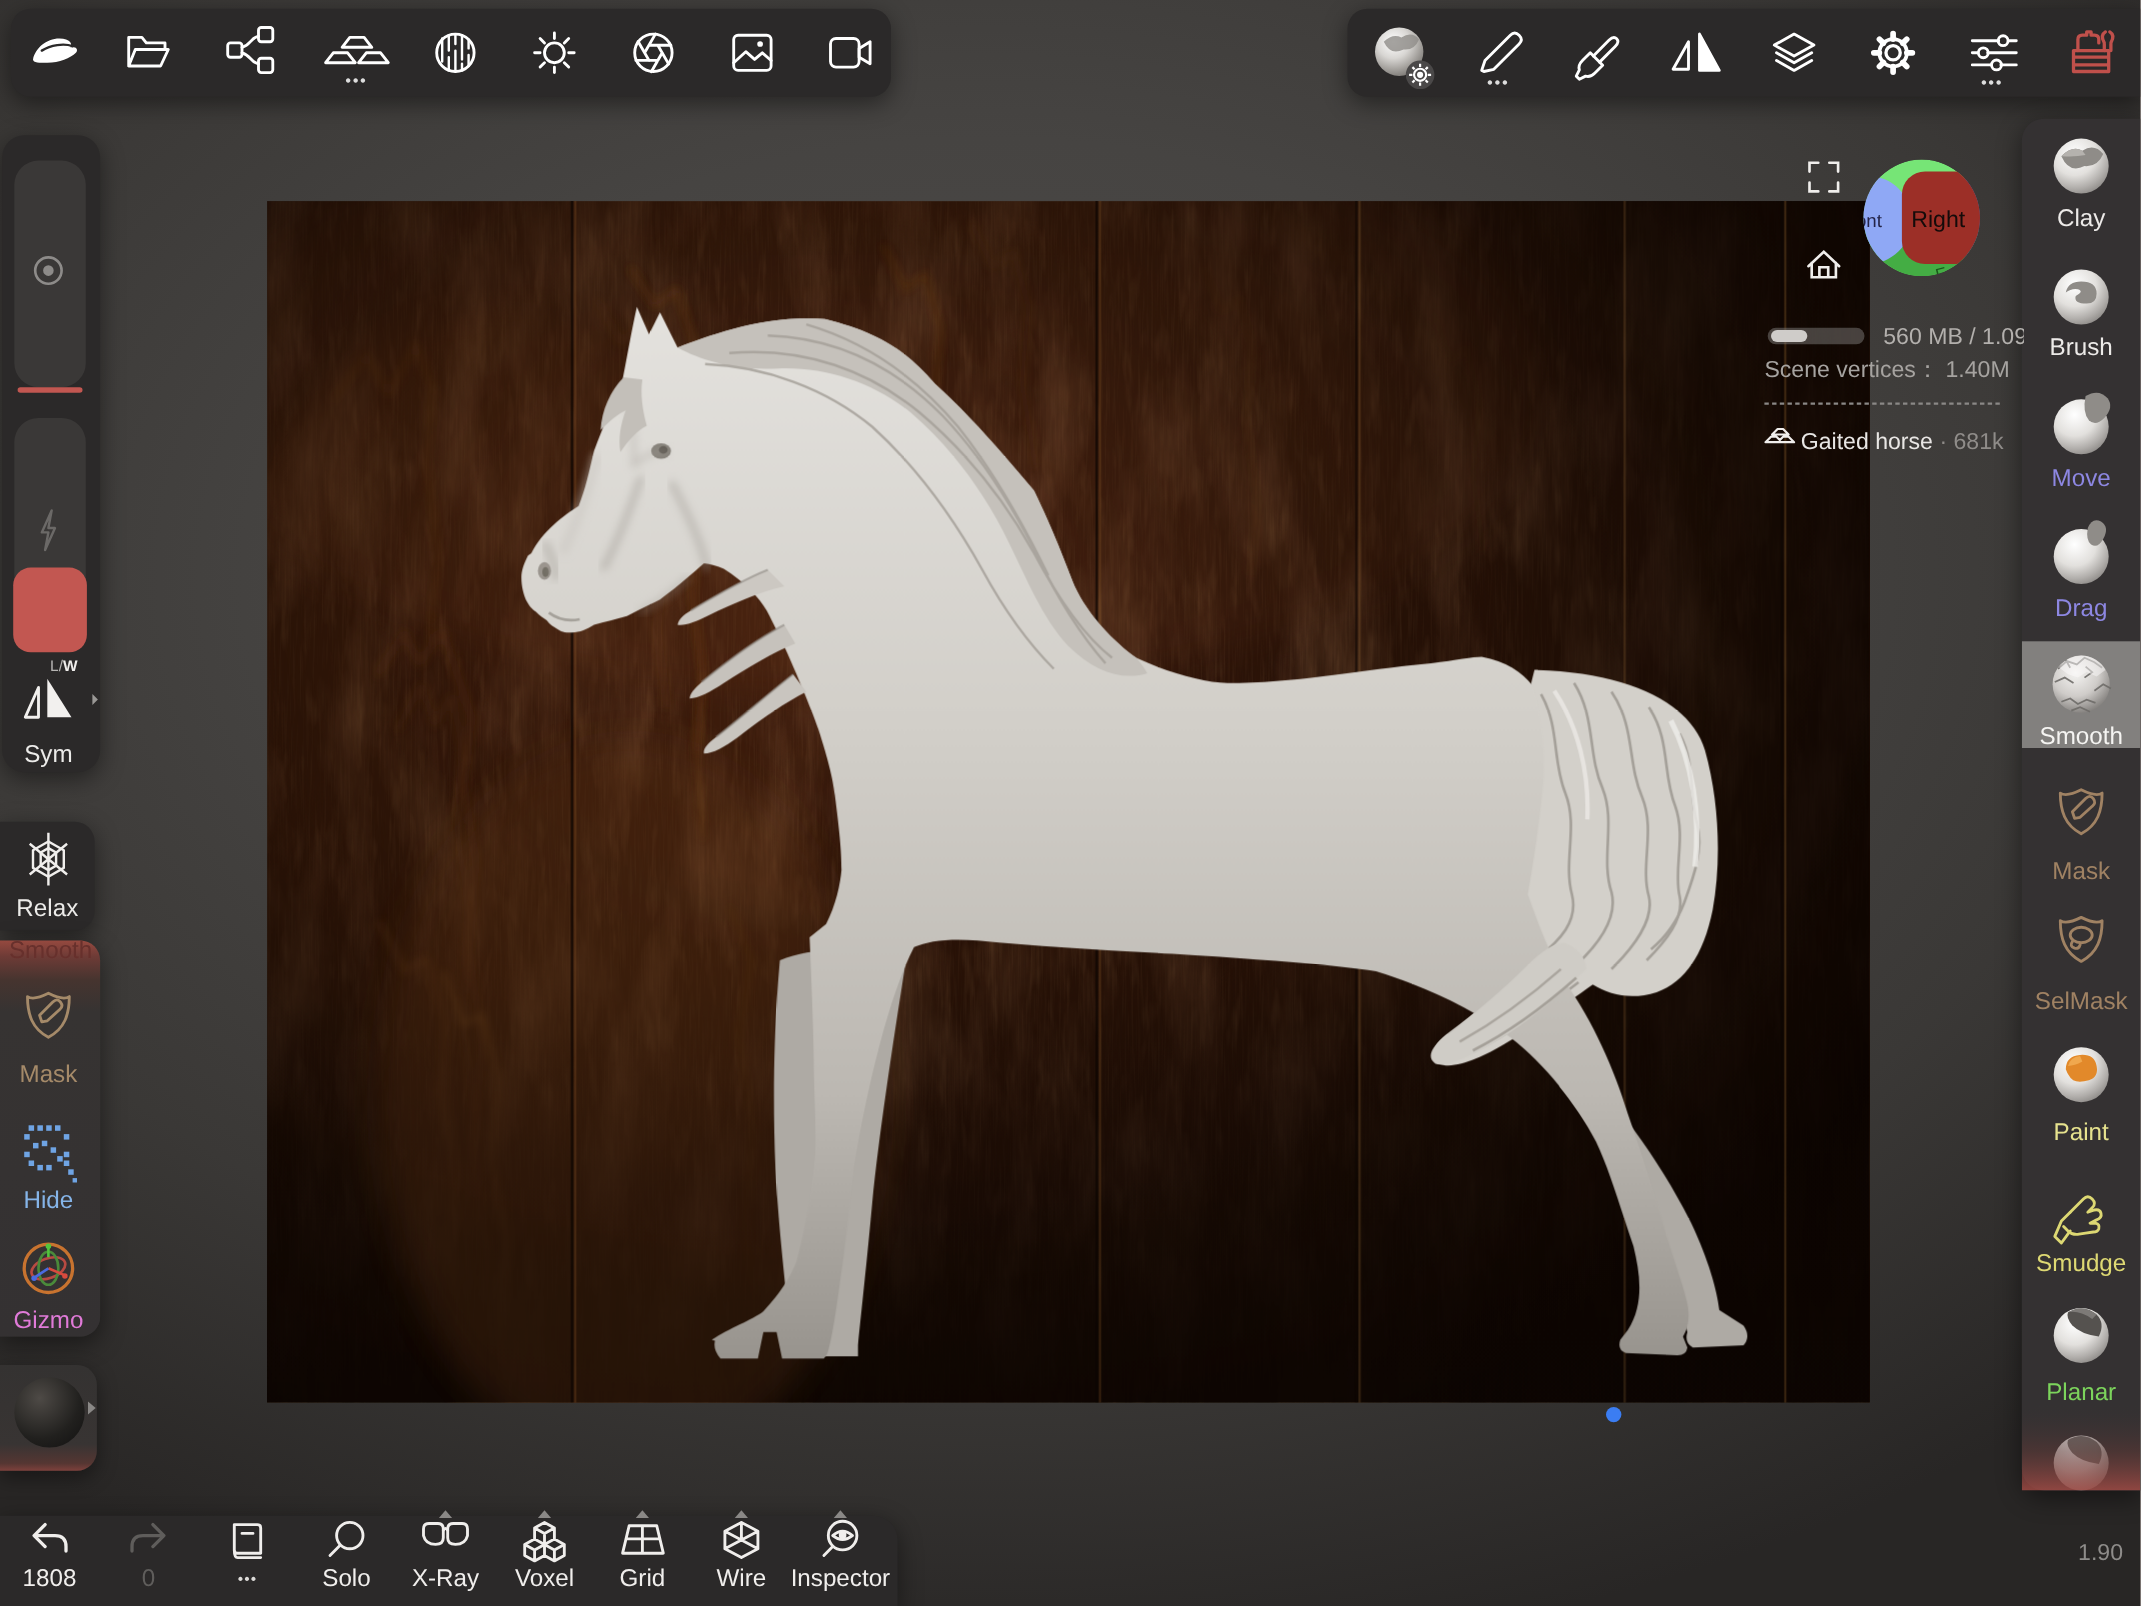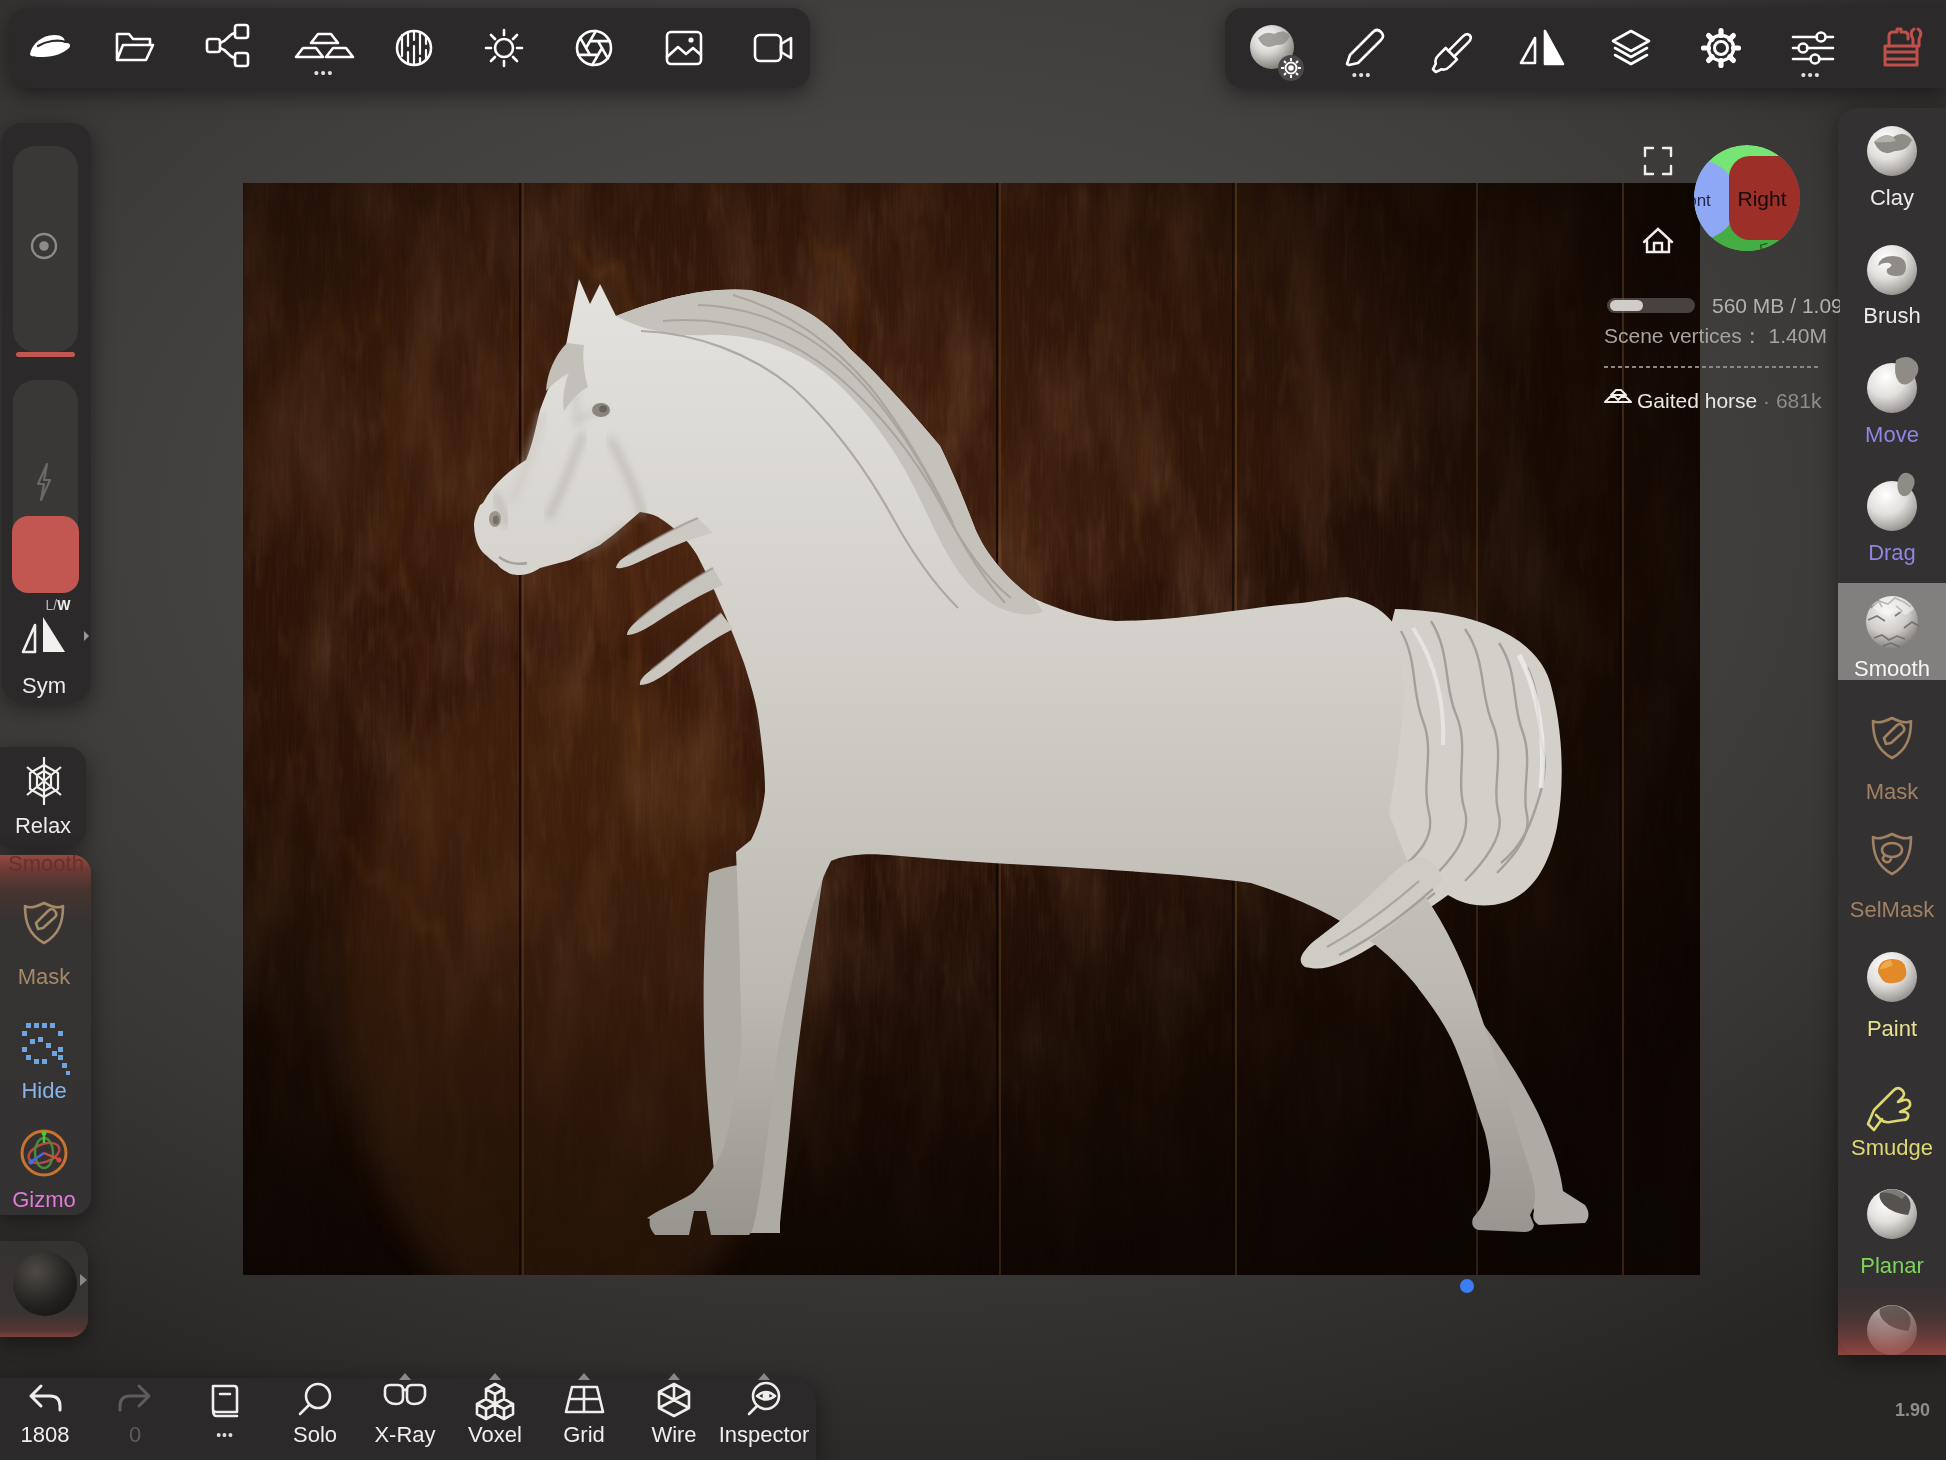--- a/index.html
+++ b/index.html
@@ -555,14 +555,14 @@
 <rect x="20" y="170" width="33" height="11" rx="5.5" fill="#cfccc9"></rect>
 <text x="122" y="183" fill="#b3b0ad" font-size="21">560 MB / 1.09 G</text>
 <text x="14" y="213" fill="#a6a3a0" font-size="21">Scene vertices：  1.40M</text>
 <line x1="14" y1="237" x2="228" y2="237" stroke="#8a8886" stroke-width="2" stroke-dasharray="4 3"></line>
 <g stroke="#f0eeec" fill="none" stroke-width="2" stroke-linejoin="round">
 <path d="M 21,265 L 26,260 L 31,260 L 36,265 Z M 15,272 L 20,267 L 25,267 L 30,272 Z M 26,272 L 31,267 L 36,267 L 41,272 Z"></path>
 </g>
 <text x="47" y="278" fill="#e8e6e4" font-size="21">Gaited horse <tspan fill="#8f8c89">· 681k</tspan></text>
 </svg>
 <div class="abs" style="left:1460px;top:1279px;width:14px;height:14px;border-radius:50%;background:#3b7df2;"></div>
-<div class="abs" style="left:1860px;top:1400px;width:70px;color:#8e8c8a;font-size:18px;text-align:right;font-weight:bold;">1.90</div>
+<div class="abs" style="left:1860px;top:1400px;width:70px;color:#8e8c8a;font-size:21px;text-align:right;">1.90</div>
 </div>
 
 </body></html>

